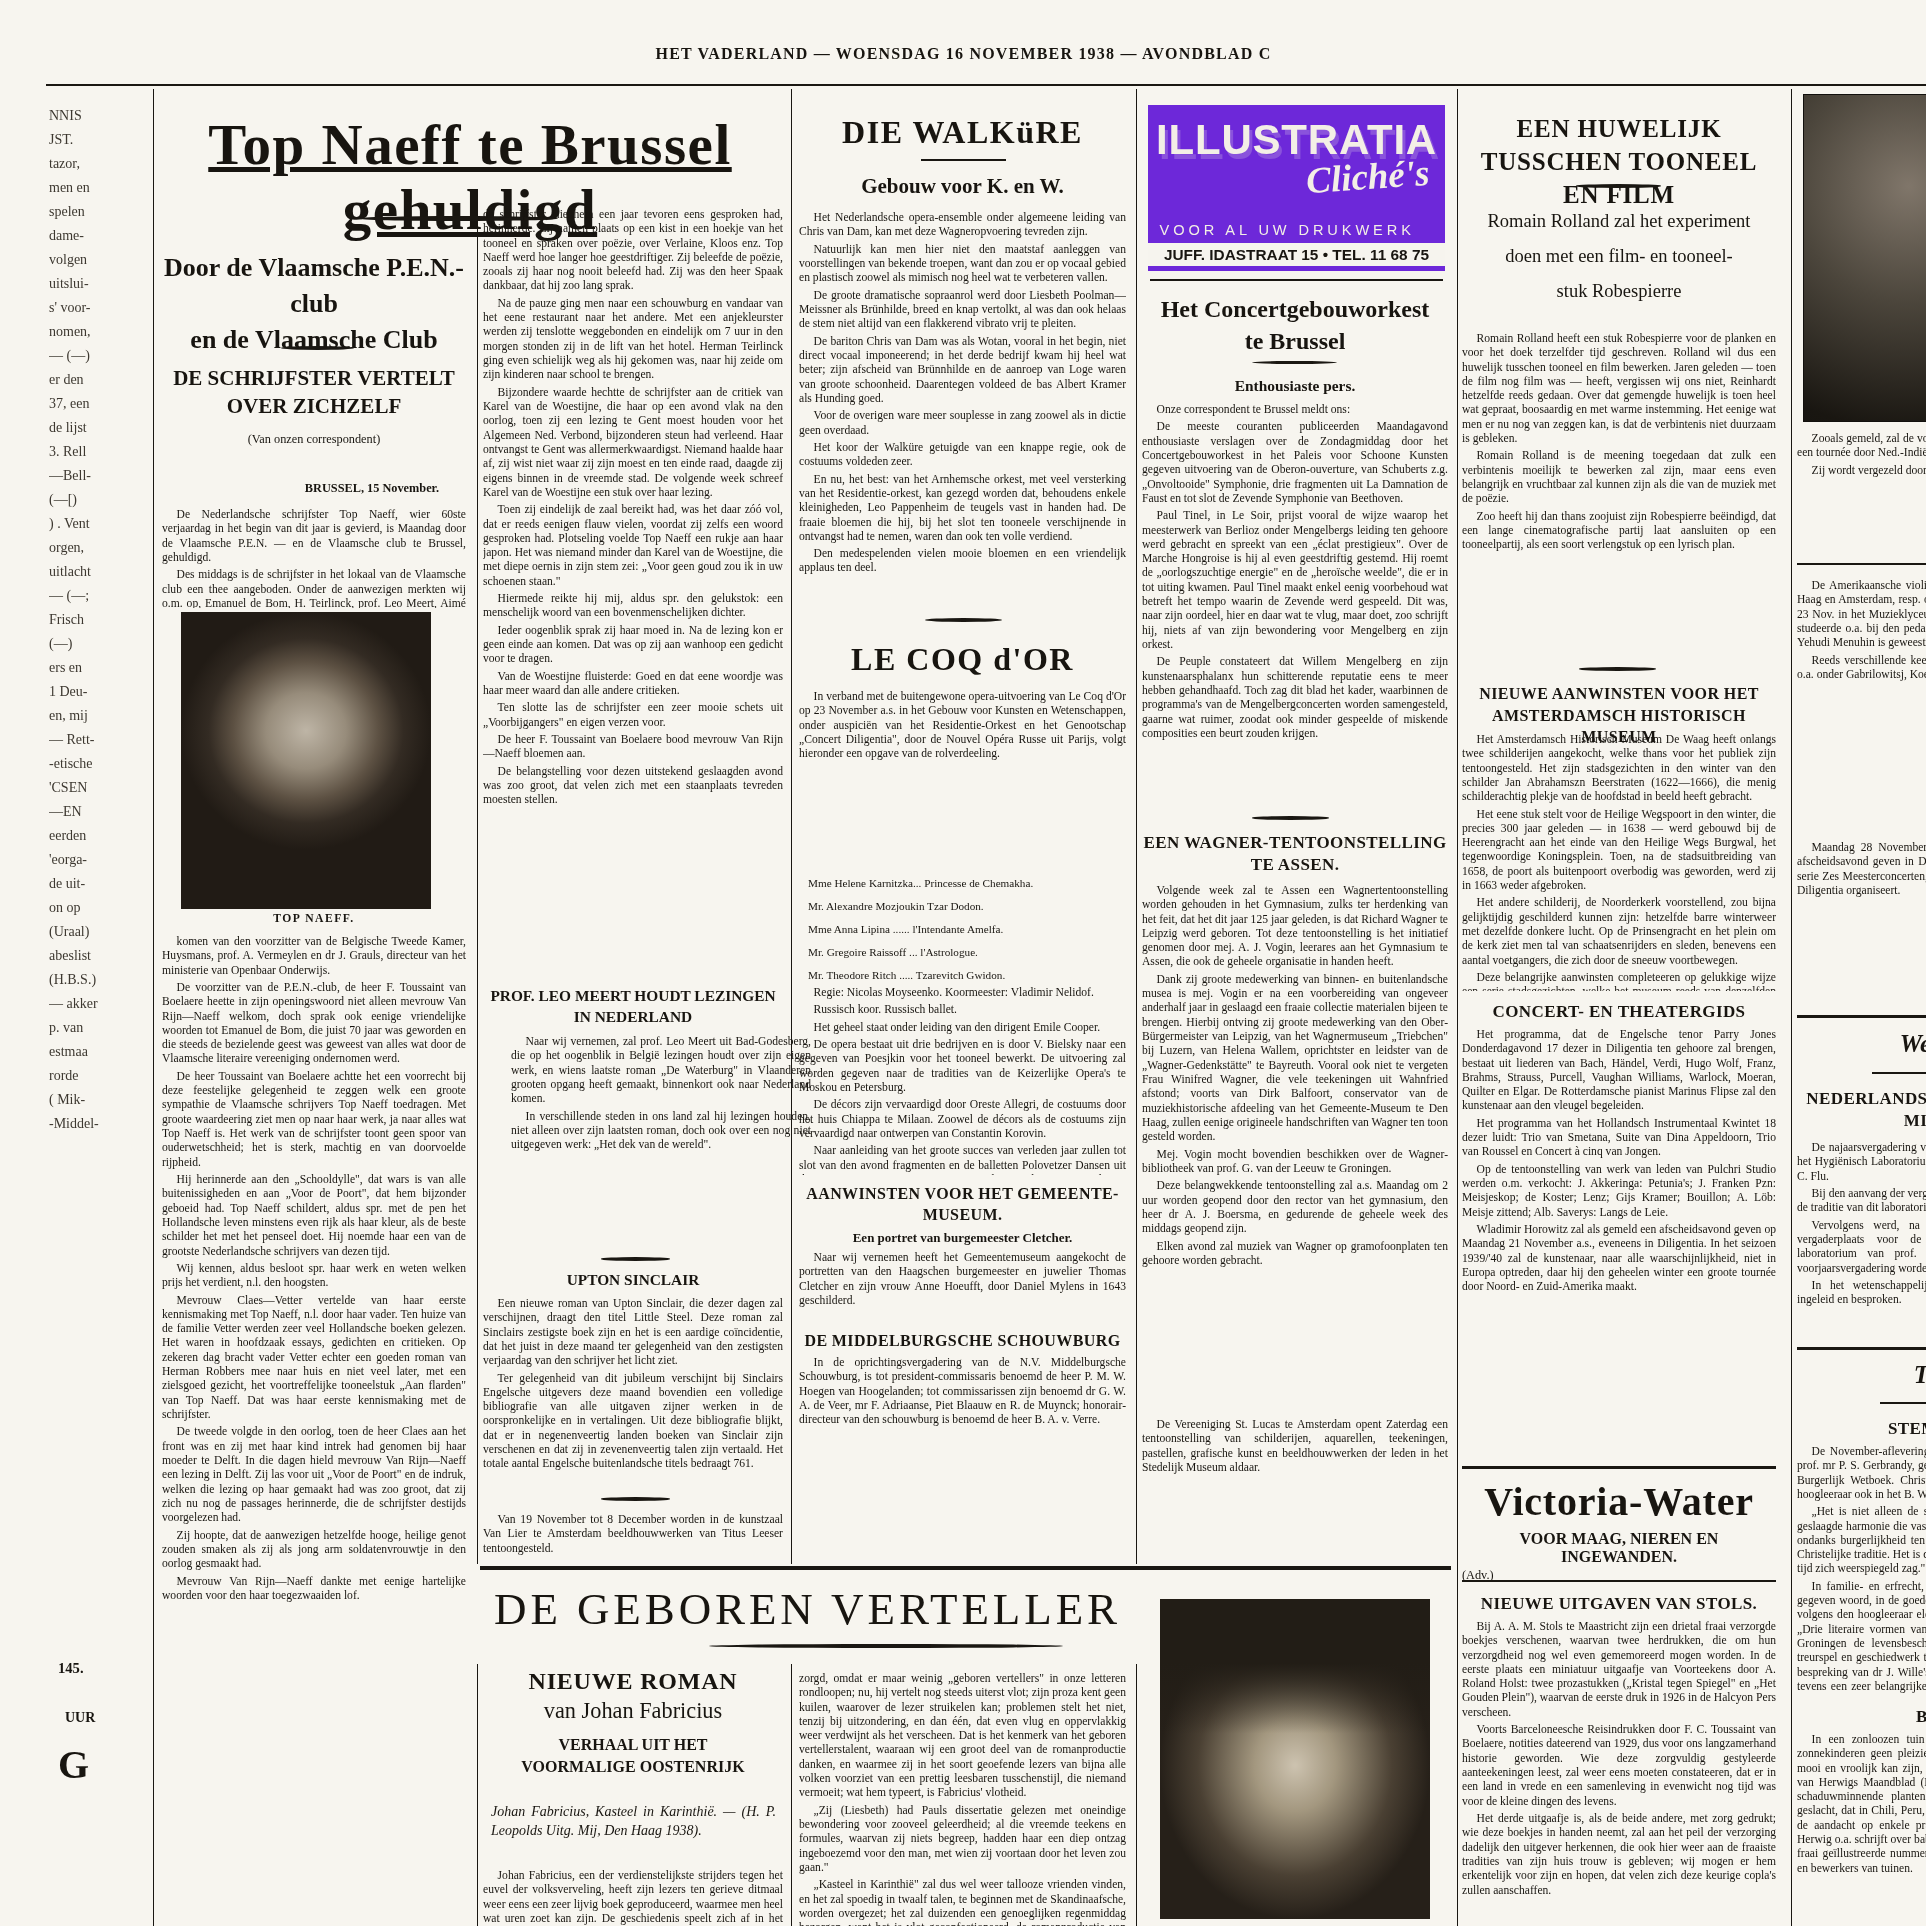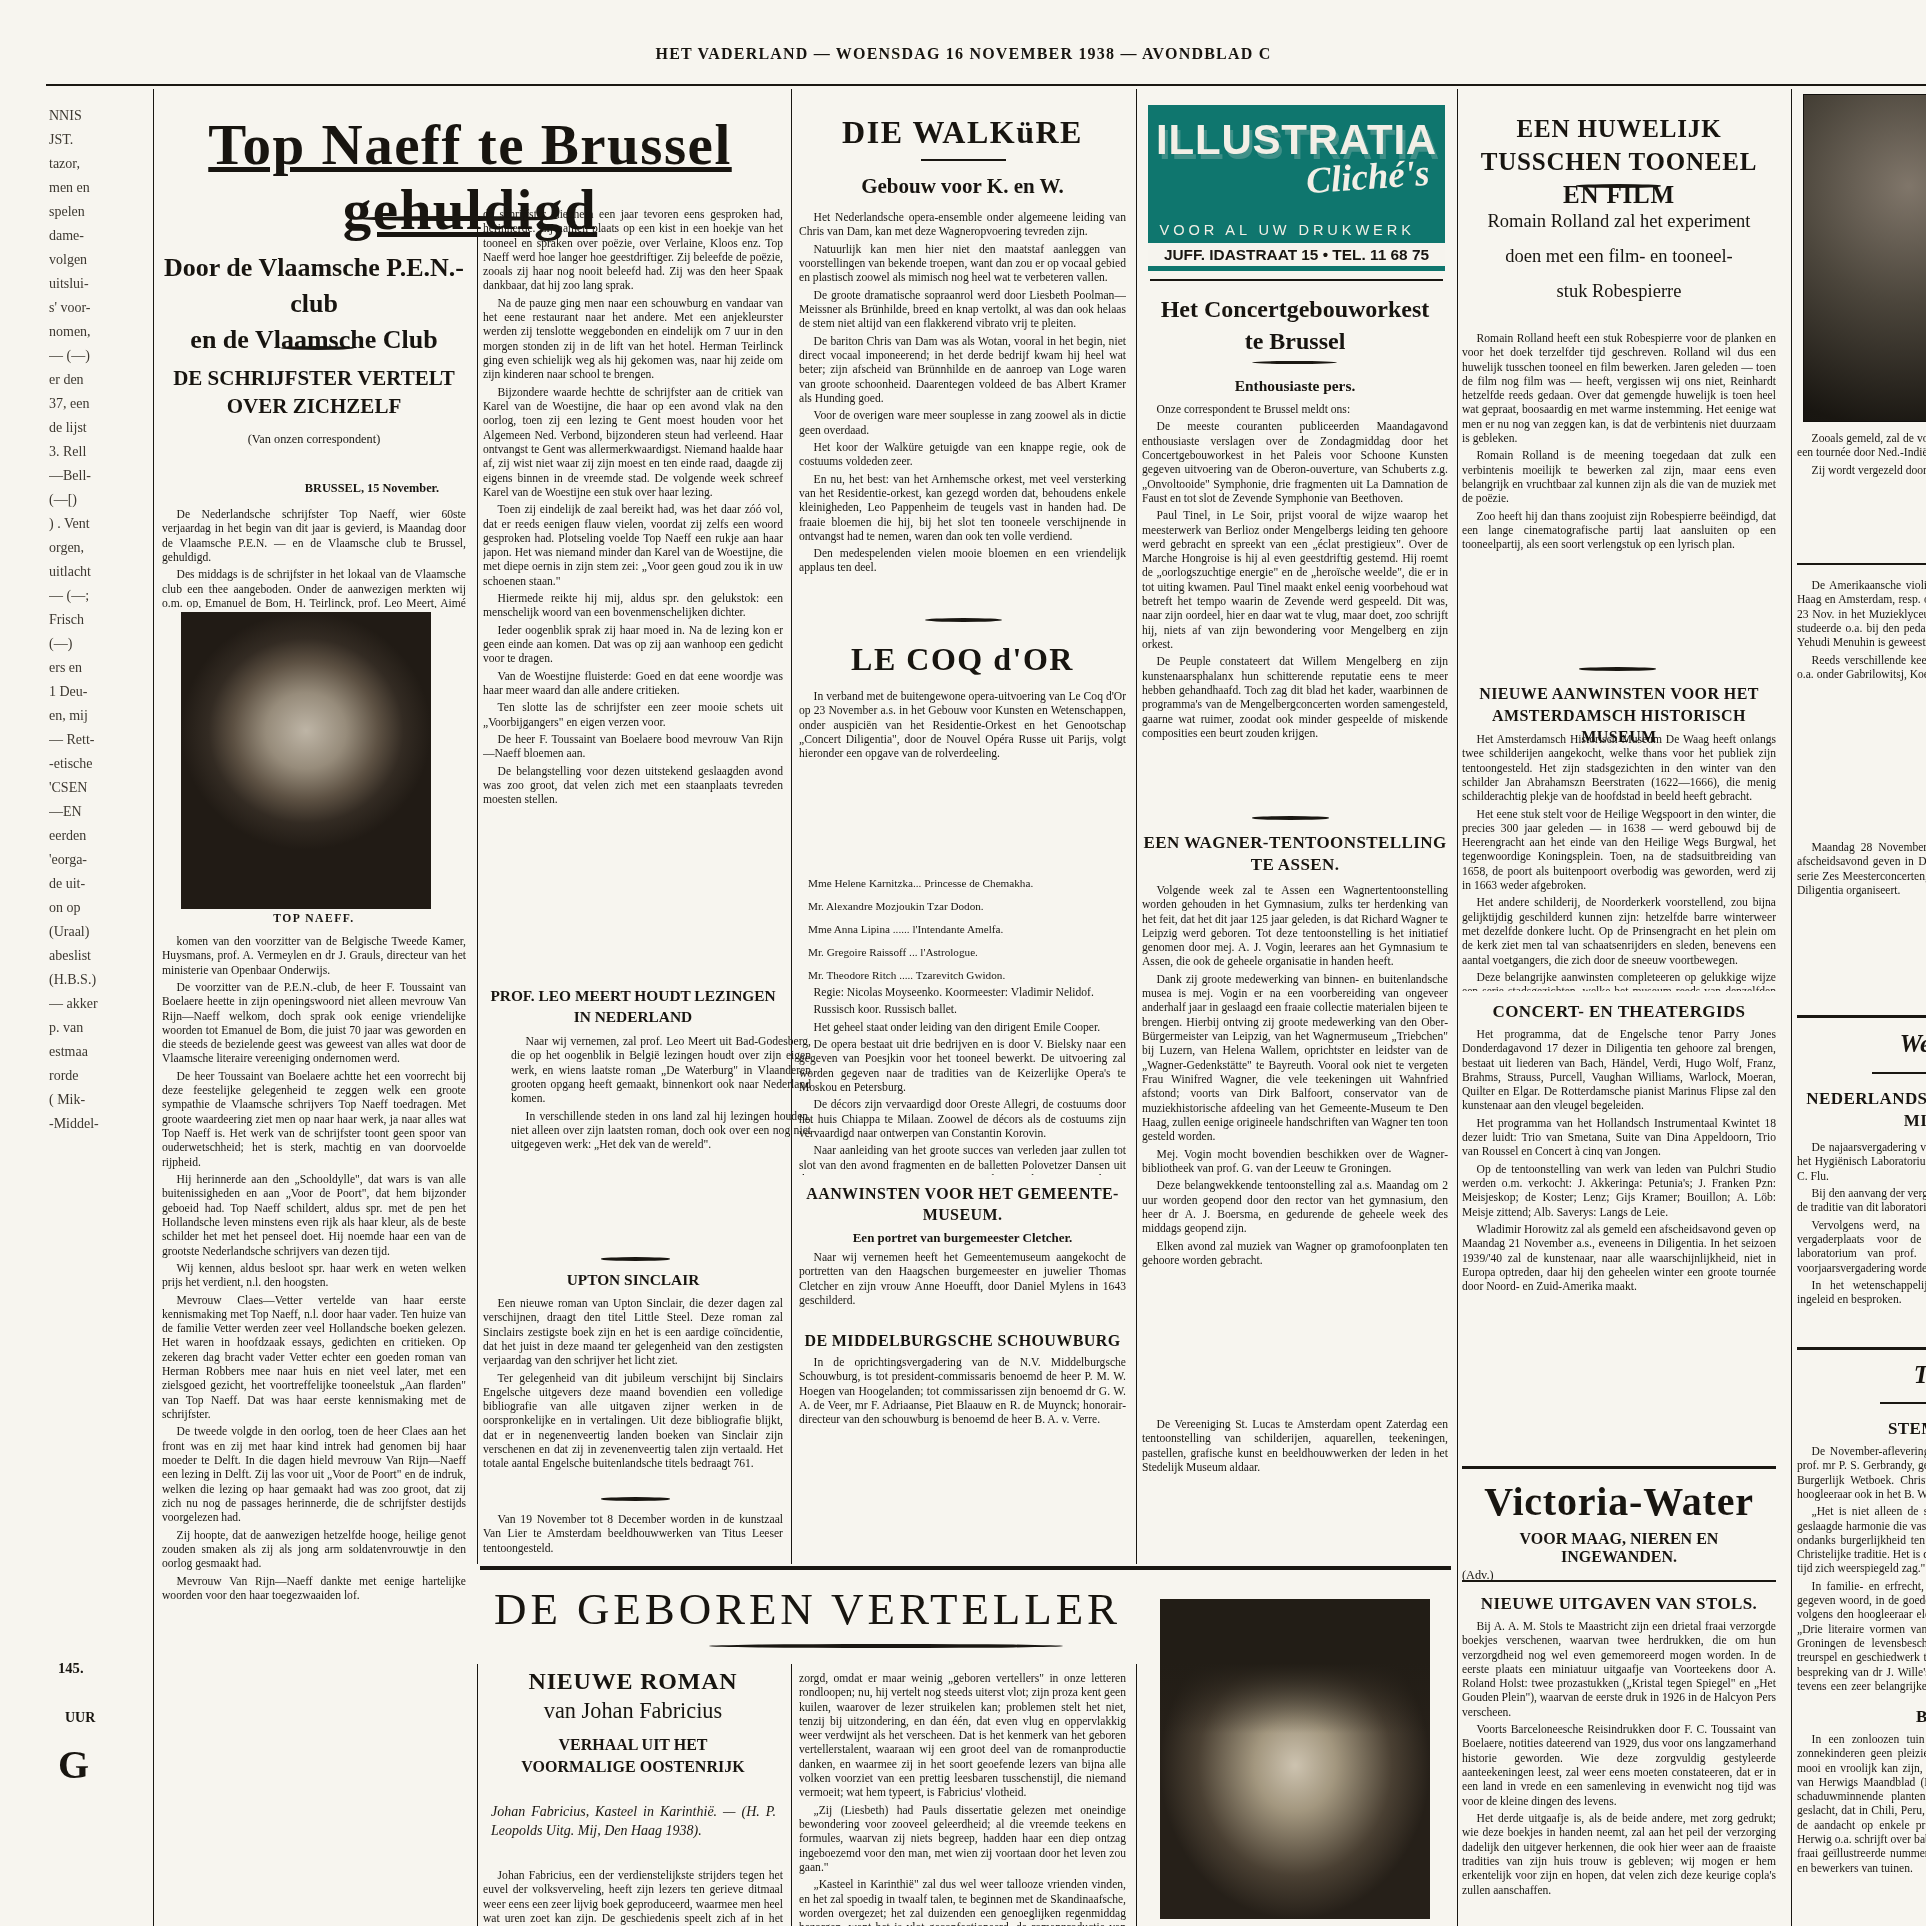--- a/index.html
+++ b/index.html
@@ -250,21 +250,21 @@
 </div>
 
 <div class="abs clip nofirst" style="left:799px;top:1672px;width:327px;height:890px;">
   <div>
       <p>zorgd, omdat er maar weinig „geboren vertellers" in onze letteren rondloopen; nu, hij vertelt nog steeds uiterst vlot; zijn proza kent geen kuilen, waarover de lezer struikelen kan; problemen stelt het niet, tenzij bij uitzondering, en dan één, dat even vlug en oppervlakkig weer verdwijnt als het verscheen. Dat is het kenmerk van het geboren vertellerstalent, waaraan wij een groot deel van de romanproductie danken, en waarmee zij in het soort geoefende lezers van bijna alle volken voorziet van een prettig leesbaren tusschenstijl, die niemand vermoeit; wat hem typeert, is Fabricius' vlotheid.</p>
       <p>„Zij (Liesbeth) had Pauls dissertatie gelezen met oneindige bewondering voor zooveel geleerdheid; al die vreemde teekens en formules, waarvan zij niets begreep, hadden haar een diep ontzag ingeboezemd voor den man, met wien zij voortaan door het leven zou gaan."</p>
       <p>„Kasteel in Karinthië" zal dus wel weer tallooze vrienden vinden, en het zal spoedig in twaalf talen, te beginnen met de Skandinaafsche, worden overgezet; het zal duizenden een genoeglijken regenmiddag bezorgen, want het is vlot geconfectioneerd, de romanproductie van Fabricius, en daarom is zij in het soort „universeel", gespecialiseerd voor alle volken van West-Europa. De halfslachtige tusschenstijl, die sommige huiskamerromans typeert, is Fabricius geheel vreemd; zijn boeken zijn literair genormaliseerde filmscenario's, naar men zegt; onderhoudend en vol sentiment; en hij houdt zich aan zijn</p>
     </div>
 </div>
 
-<div class="abs" style="left:1148px;top:105px;width:297px;height:166px;background:#0f766e;">
+<div class="abs" style="left:1148px;top:105px;width:297px;height:166px;background:#6d28d9;">
   <div class="ctr sans" style="color:#f3efe6;font-weight:bold;font-size:42px;letter-spacing:0.8px;margin-top:10.8px;text-shadow:3.1px 4.6px 0 rgba(243,239,230,0.22);">ILLUSTRATIA</div>
   <div class="ital" style="position:absolute;right:15.4px;top:50px;color:#f3efe6;font-size:37px;font-weight:bold;transform:rotate(-4deg);">Cliché's</div>
   <div class="sans" style="position:absolute;left:11.6px;bottom:33px;color:#f3efe6;font-size:14.6px;letter-spacing:3.9px;">VOOR AL UW DRUKWERK</div>
   <div style="position:absolute;left:0;bottom:5.4px;width:100%;height:22.3px;background:#f6f4ee;">
     <div class="ctr sans" style="font-weight:bold;font-size:15.4px;padding-top:2.3px;">JUFF. IDASTRAAT 15  •  TEL. 11 68 75</div>
   </div>
 </div>
 <div class="rule" style="left:1150px;top:279px;width:293px;height:1.9px;"></div>
 
 <div class="abs ctr h-sub" style="left:1142px;top:293px;width:306px;font-size:24px;line-height:32px;">

